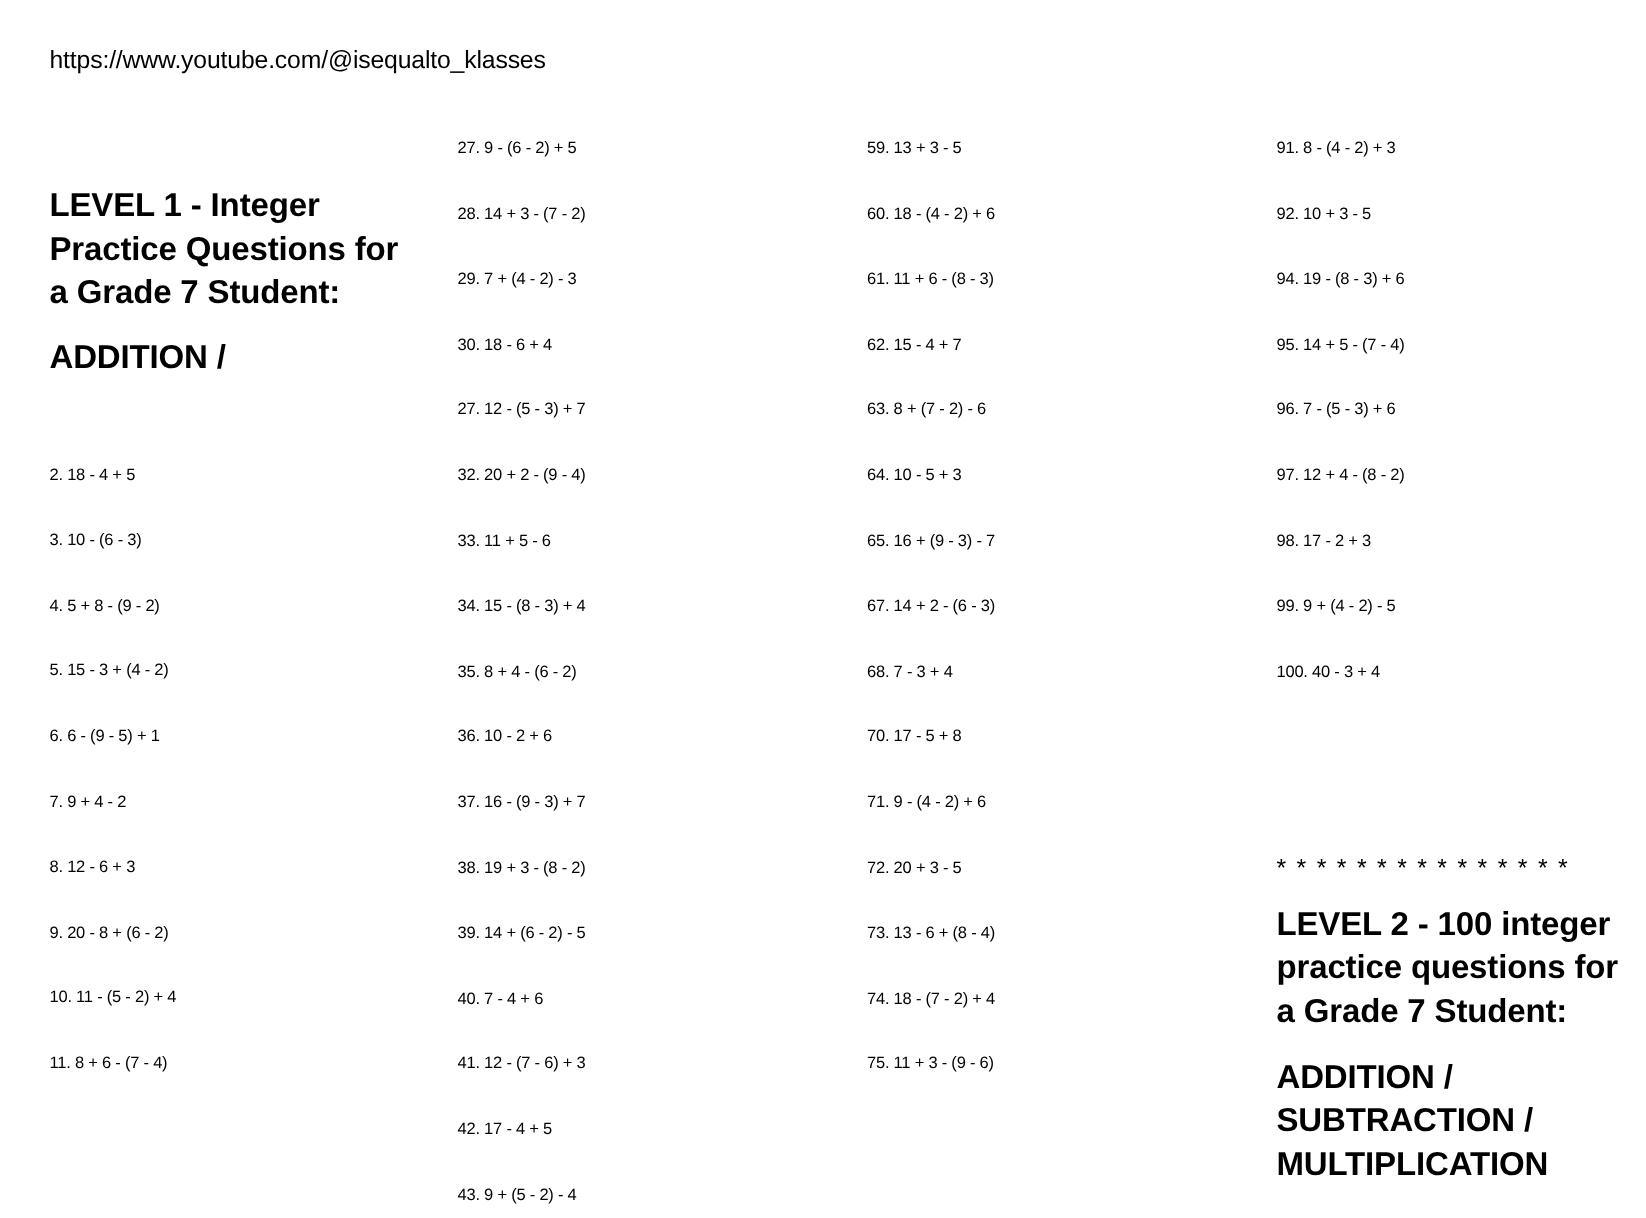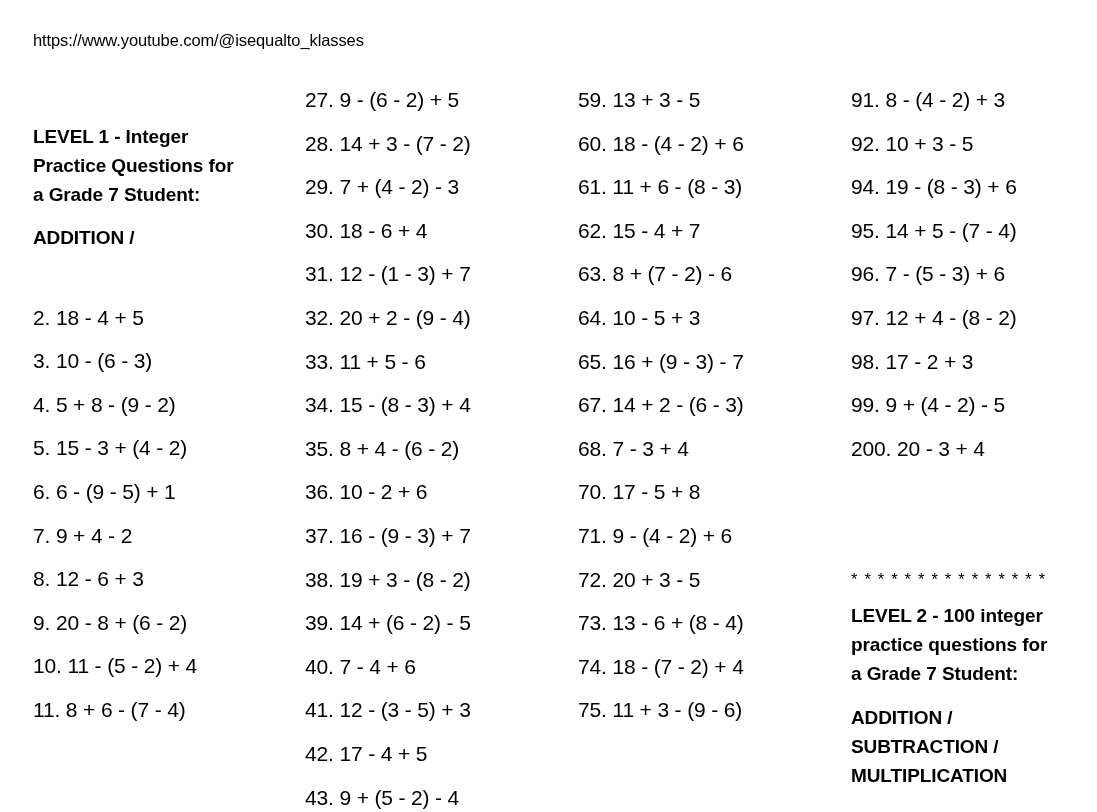--- a/index.html
+++ b/index.html
@@ -50,31 +50,31 @@
     top: 78px;
   }
   .col-1 { left: 33px;  width: 262px; }
   .col-2 { left: 305px; width: 265px; }
   .col-3 { left: 578px; width: 265px; }
   .col-4 { left: 851px; width: 240px; }
 
   
   .line {
     height: 43.6px;
-    font-size: 21px;
+    font-size: 11px;
     line-height: 43.6px;
     white-space: nowrap;
     letter-spacing: -0.15px;
   }
   .line.blank { }
 
   
   .head-block {
     font-weight: bold;
-    font-size: 19px;
+    font-size: 22px;
     letter-spacing: -0.1px;
   }
   .head-block .hline {
     height: 29px;
     line-height: 29px;
     white-space: nowrap;
   }
   .head-gap {
     height: 14.5px;
   }
@@ -122,31 +122,31 @@
       <div class="line">9. 20 - 8 + (6 - 2)</div>
       <div class="line">10. 11 - (5 - 2) + 4</div>
       <div class="line">11. 8 + 6 - (7 - 4)</div>
     </div>
 
     <div class="column col-2">
       <div class="line">27. 9 - (6 - 2) + 5</div>
       <div class="line">28. 14 + 3 - (7 - 2)</div>
       <div class="line">29. 7 + (4 - 2) - 3</div>
       <div class="line">30. 18 - 6 + 4</div>
-      <div class="line">31. 12 - (1 - 3) + 7</div>
+      <div class="line">27. 12 - (5 - 3) + 7</div>
       <div class="line">32. 20 + 2 - (9 - 4)</div>
       <div class="line">33. 11 + 5 - 6</div>
       <div class="line">34. 15 - (8 - 3) + 4</div>
       <div class="line">35. 8 + 4 - (6 - 2)</div>
       <div class="line">36. 10 - 2 + 6</div>
       <div class="line">37. 16 - (9 - 3) + 7</div>
       <div class="line">38. 19 + 3 - (8 - 2)</div>
       <div class="line">39. 14 + (6 - 2) - 5</div>
       <div class="line">40. 7 - 4 + 6</div>
-      <div class="line">41. 12 - (3 - 5) + 3</div>
+      <div class="line">41. 12 - (7 - 6) + 3</div>
       <div class="line">42. 17 - 4 + 5</div>
       <div class="line">43. 9 + (5 - 2) - 4</div>
     </div>
 
     <div class="column col-3">
       <div class="line">59. 13 + 3 - 5</div>
       <div class="line">60. 18 - (4 - 2) + 6</div>
       <div class="line">61. 11 + 6 - (8 - 3)</div>
       <div class="line">62. 15 - 4 + 7</div>
       <div class="line">63. 8 + (7 - 2) - 6</div>
@@ -164,21 +164,21 @@
 
     <div class="column col-4">
       <div class="line">91. 8 - (4 - 2) + 3</div>
       <div class="line">92. 10 + 3 - 5</div>
       <div class="line">94. 19 - (8 - 3) + 6</div>
       <div class="line">95. 14 + 5 - (7 - 4)</div>
       <div class="line">96. 7 - (5 - 3) + 6</div>
       <div class="line">97. 12 + 4 - (8 - 2)</div>
       <div class="line">98. 17 - 2 + 3</div>
       <div class="line">99. 9 + (4 - 2) - 5</div>
-      <div class="line">200. 20 - 3 + 4</div>
+      <div class="line">100. 40 - 3 + 4</div>
 
       <div class="spacer-2"></div>
 
       <div class="stars">* * * * * * * * * * * * * * *</div>
 
       <div class="head-block">
         <div class="hline">LEVEL 2 - 100 integer</div>
         <div class="hline">practice questions for</div>
         <div class="hline">a Grade 7 Student:</div>
         <div class="head-gap"></div>

